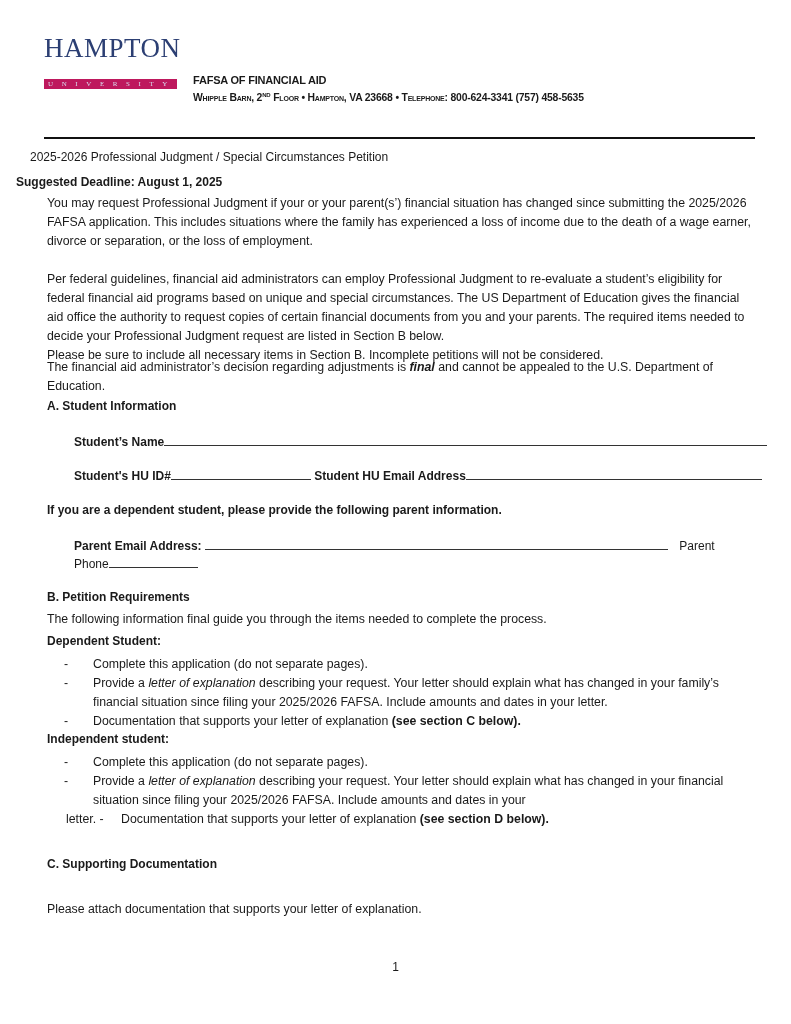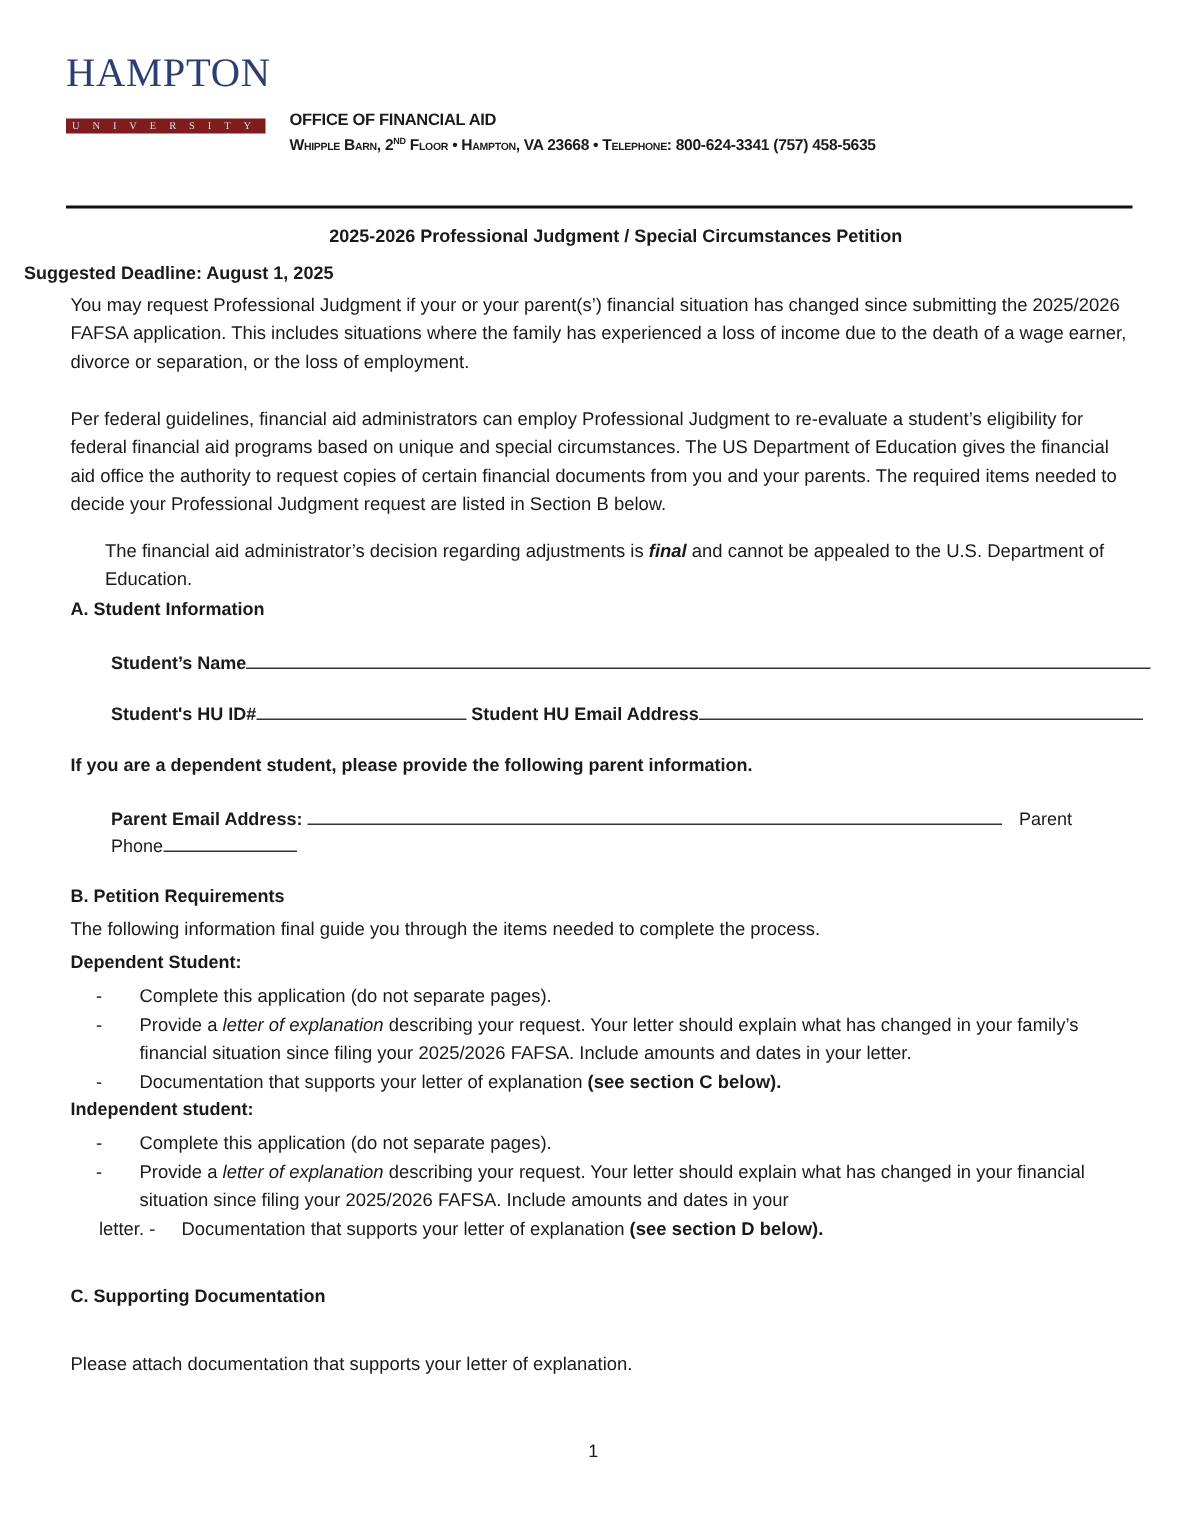--- a/index.html
+++ b/index.html
@@ -1,53 +1,54 @@
 <!DOCTYPE html>
 <html><head>
   <meta charset="utf-8">
   <style>
     * { margin: 0; padding: 0; box-sizing: border-box; }
     html, body { width: 791px; height: 1024px; background: #ffffff; overflow: hidden; }
     body { position: relative; font-family: "Liberation Sans", sans-serif; color: #1a1a1a; font-size: 12.4px; }
     .abs { position: absolute; }
     .logo-word { left: 44px; top: 34px; width: 134px; font-family: "Liberation Serif", serif; font-size: 27px; letter-spacing: 0.5px; color: #2c3f73; line-height: 28px; text-align: center; }
-    .logo-bar { left: 44px; top: 79px; width: 133px; height: 10px; background: #7f1d1d; color: #d8def0; font-family: "Liberation Serif", serif; font-size: 7px; letter-spacing: 8.6px; line-height: 10px; padding-left: 4px; white-space: nowrap; overflow: hidden; }
+    .logo-bar { left: 44px; top: 79px; width: 133px; height: 10px; background: #be185d; color: #d8def0; font-family: "Liberation Serif", serif; font-size: 7px; letter-spacing: 8.6px; line-height: 10px; padding-left: 4px; white-space: nowrap; overflow: hidden; }
     .office { left: 193px; top: 74px; font-weight: bold; font-size: 11px; letter-spacing: -0.2px; }
     .address { left: 193px; top: 92px; font-weight: bold; font-size: 10.4px; letter-spacing: -0.2px; white-space: nowrap; font-variant: small-caps; }
     .address sup { font-size: 6px; vertical-align: 4px; }
     .rule { left: 44px; top: 137px; width: 711px; height: 2px; background: #111; }
-    .title { left: 0; width: 791px; top: 150px; text-align: center; font-weight: bold; font-size: 12px; padding-left: 30px; }
+    .title { left: 0; width: 791px; top: 150px; font-weight: normal; font-size: 12px; padding-left: 30px; }
     .deadline { left: 0; width: 652px; top: 175px; text-align: left; font-weight: bold; font-size: 12px; padding-left: 16px; }
     .para { left: 47px; width: 712px; line-height: 19px; font-size: 12.3px; }
     .p1 { top: 194px; }
     .p2 { top: 270px; }
-    .p3 { top: 358px; margin-left: 23px; }
+    .p3 { top: 358px; }
     .h { left: 47px; font-weight: bold; font-size: 12px; }
     .field-line { left: 47px; font-weight: bold; font-size: 12px; white-space: nowrap; margin-left: 27px; }
     .uline { display: inline-block; border-bottom: 1px solid #333; height: 12px; vertical-align: baseline; }
     .list { left: 64px; width: 700px; }
     .li { position: relative; padding-left: 29px; line-height: 19px; font-size: 12.3px; }
     .li .dash { position: absolute; left: 0; top: 0; }
     .page-num { left: 0; width: 791px; top: 960px; text-align: center; font-size: 12px; }
   </style>
 </head>
 <body>
 
 <div class="abs logo-word">HAMPTON</div>
 <div class="abs logo-bar">UNIVERSITY</div>
-<div class="abs office">OFFICE OF FINANCIAL AID</div>
+<div class="abs office">FAFSA OF FINANCIAL AID</div>
 <div class="abs address"><span>Whipple Barn, 2</span><sup>ND</sup><span> Floor • Hampton, VA 23668 • Telephone: 800-624-3341 (757) 458-5635</span></div>
 <div class="abs rule"></div>
 
 <div class="abs title">2025-2026 Professional Judgment / Special Circumstances Petition</div>
 <div class="abs deadline">Suggested Deadline: August 1, 2025</div>
 
 <div class="abs para p1">You may request Professional Judgment if your or your parent(s’) financial situation has changed since submitting the 2025/2026 FAFSA application. This includes situations where the family has experienced a loss of income due to the death of a wage earner, divorce or separation, or the loss of employment.</div>
 <div class="abs para p2">
   <div>Per federal guidelines, financial aid administrators can employ Professional Judgment to re-evaluate a student’s eligibility for federal financial aid programs based on unique and special circumstances.  The US Department of Education gives the financial aid office the authority to request copies of certain financial documents from you and your parents.  The required items needed to decide your Professional Judgment request are listed in Section B below.</div>
+  <div>Please be sure to include all necessary items in Section B.  Incomplete petitions will not be considered.</div>
 </div>
 <div class="abs para p3"><span>The financial aid administrator’s decision regarding adjustments is </span><b><i>final</i></b><span> and cannot be appealed to the U.S. Department of Education.</span></div>
 
 <div class="abs h" style="top:399px;">A. Student Information</div>
 
 <div class="abs field-line" style="top:434px;">
   <span>Student’s Name</span><span class="uline" style="width:603px;"></span>
 </div>
 
 <div class="abs field-line" style="top:468px;">

